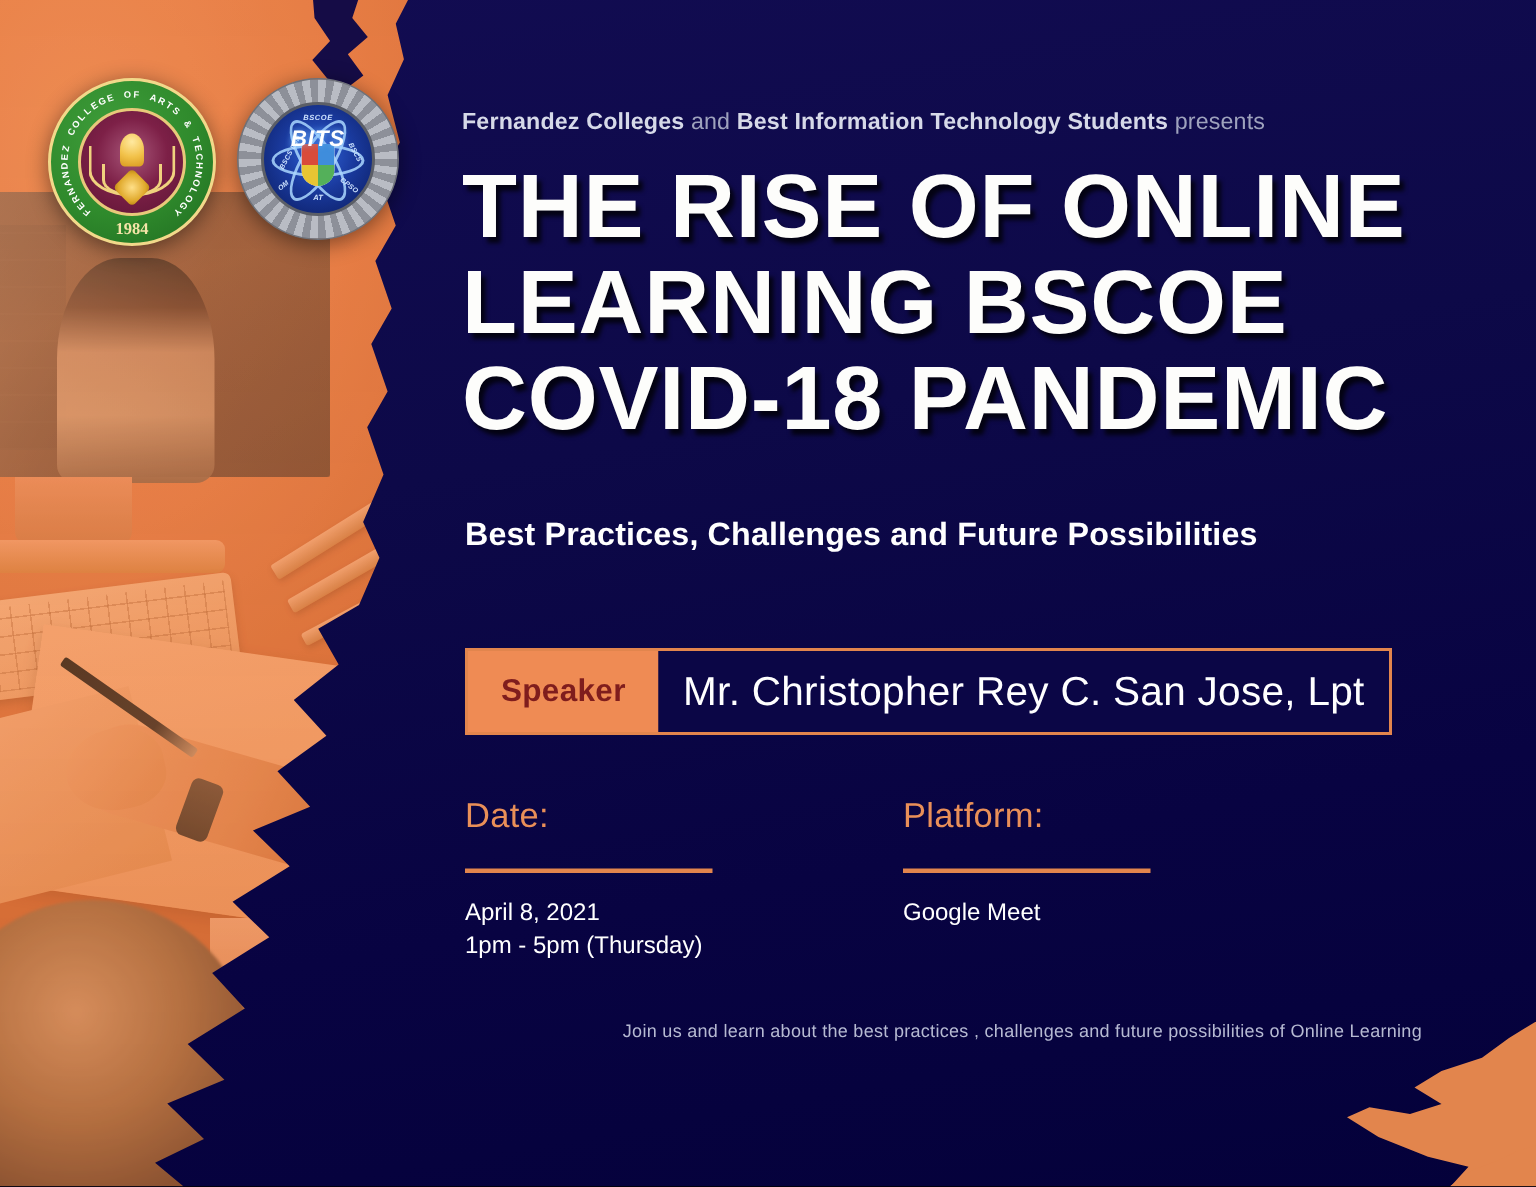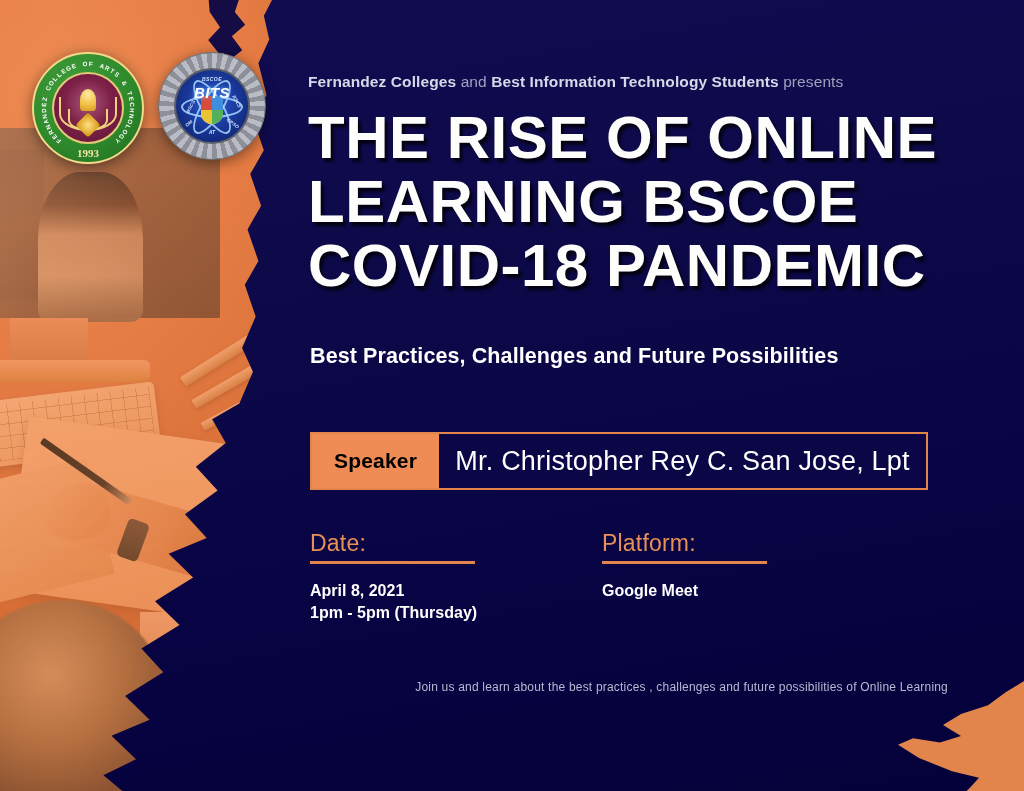--- a/index.html
+++ b/index.html
@@ -486,21 +486,21 @@
   #speaker-bar {
     position: absolute;
     left: 2px; top: 432px;
     width: 618px; height: 58px;
     display: flex;
     align-items: stretch;
     border: 2px solid #e2854d;
   }
   #speaker-label {
     background: #ef8b54;
-    color: #000000;
+    color: #7f1d1d;
     font-size: 21px;
     font-weight: bold;
     display: flex;
     align-items: center;
     justify-content: center;
     padding: 0 22px;
     letter-spacing: .2px;
     white-space: nowrap;
   }
   #speaker-name {
@@ -522,30 +522,30 @@
     left: 2px; top: 530px;
     width: 600px;
     display: flex;
   }
   .info-col { width: 292px; }
   .info-head {
     font-family: "Liberation Sans Narrow", "Liberation Sans", sans-serif;
     font-size: 23px;
     color: #e98f58;
     letter-spacing: .2px;
-    margin-bottom: 4px;
+    margin-bottom: 22px;
   }
   .info-rule {
     width: 165px; height: 3px;
     background: #e2854d;
     margin-bottom: 16px;
   }
   .info-body {
     font-size: 16px;
-    font-weight: bold;
+    font-weight: normal;
     color: #ffffff;
     line-height: 22px;
     white-space: pre-line;
   }
 
   
   #footer {
     position: absolute;
     left: 0; top: 676px;
     width: 640px;
@@ -633,21 +633,21 @@
           <span style="transform: rotate(123.081deg) translate(-50%, -48px);">O</span>
           <span style="transform: rotate(130.541deg) translate(-50%, -48px);">G</span>
           <span style="transform: rotate(138deg) translate(-50%, -48px);">Y</span>
         </div>
       <div class="fcat-inner">
         <div class="fcat-torch"></div>
         <div class="fcat-chev"></div>
         <div class="fcat-chev2"></div>
         <div class="fcat-emblem"></div>
       </div>
-      <div class="fcat-year">1993</div>
+      <div class="fcat-year">1984</div>
     </div>
 
     <div class="logo" id="logo-bits">
       <div class="bits-outer"></div>
       <div class="bits-inner">
         <div class="bits-top-label">BSCOE</div>
         <div class="bits-title">BITS</div>
         <div class="bits-orbit bits-o1"></div>
         <div class="bits-orbit bits-o2"></div>
         <div class="bits-orbit bits-o3"></div>

